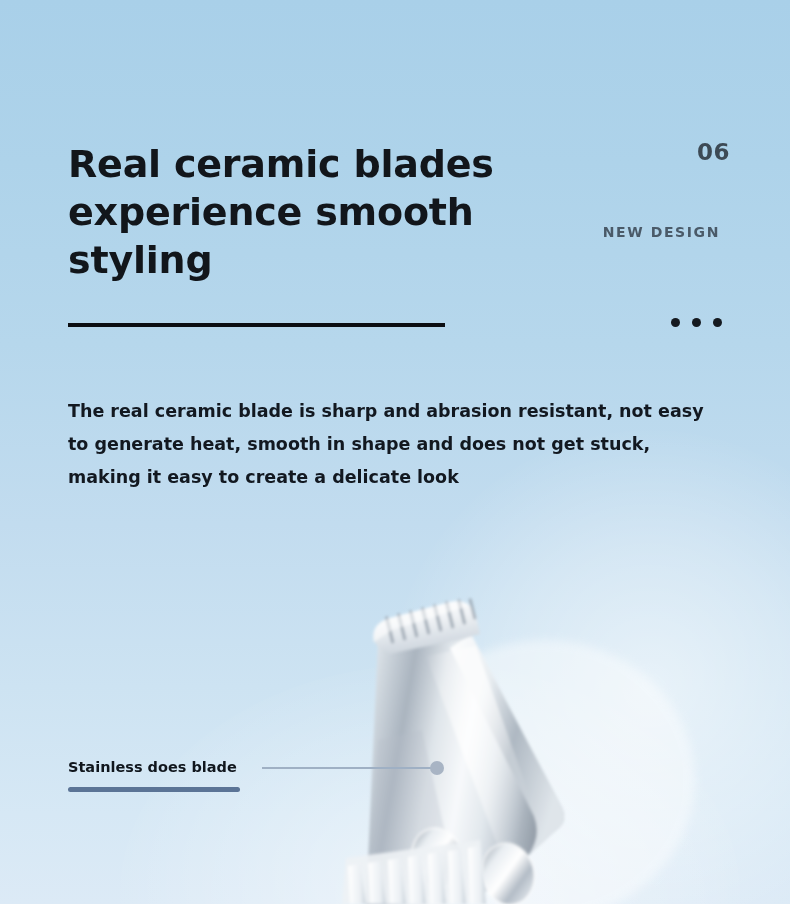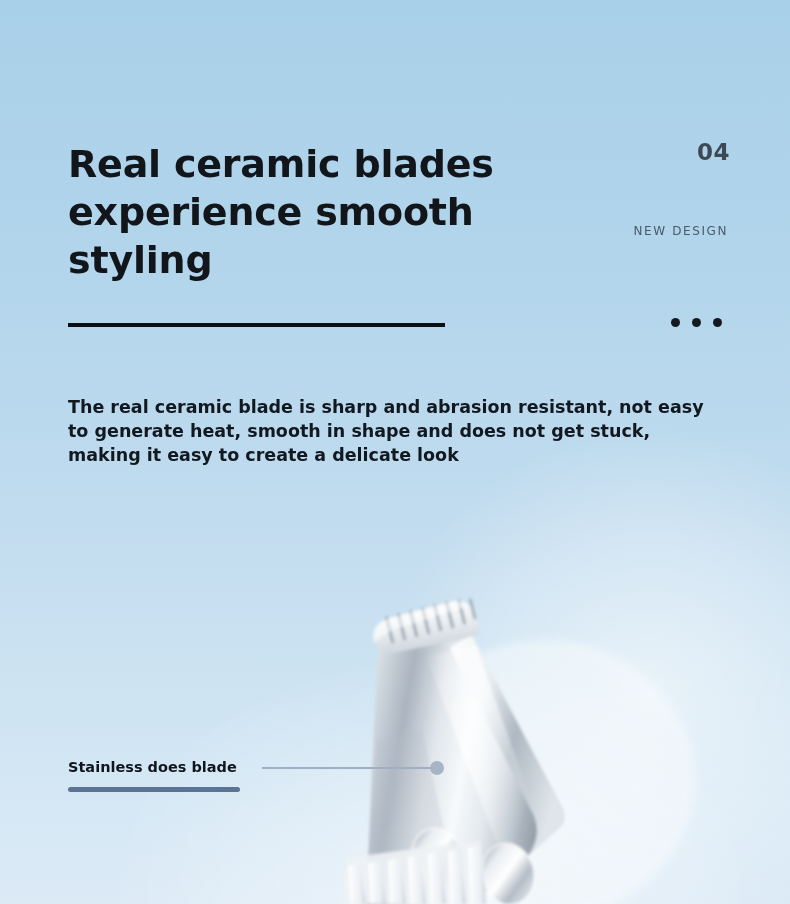--- a/index.html
+++ b/index.html
@@ -77,24 +77,24 @@
     position: absolute;
     right: 60px;
     top: 139px;
     font-size: 23px;
     font-weight: 600;
     color: #3d4a55;
     letter-spacing: 0.5px;
   }
   .kicker {
     position: absolute;
-    right: 62px;
+    right: 70px;
     top: 224px;
-    font-size: 12px;
-    font-weight: 400;
+    font-size: 14px;
+    font-weight: 700;
     color: #4a5a68;
     letter-spacing: 1.6px;
   }
   .dots {
     position: absolute;
     right: 68px;
     top: 318px;
     display: flex;
     gap: 12px;
     align-items: center;
@@ -107,21 +107,21 @@
     background: #151a20;
   }
 
   
   .body-copy {
     position: absolute;
     left: 68px;
     top: 395px;
     width: 660px;
     font-size: 17.5px;
-    line-height: 24px;
+    line-height: 33px;
     font-weight: 700;
     color: #121820;
   }
 
   
   .product {
     position: absolute;
     left: 330px;
     top: 590px;
     width: 460px;
@@ -171,21 +171,21 @@
 <body>
 
 <div id="page">
 
   <div class="glow-right"></div>
   <div class="glow-bottom"></div>
 
   <div class="headline">Real ceramic blades experience smooth styling</div>
   <div class="rule"></div>
 
-  <div class="step-number">04</div>
+  <div class="step-number">06</div>
   <div class="kicker">NEW DESIGN</div>
   <div class="dots">
     <span></span>
     <span></span>
     <span></span>
   </div>
 
   <div class="body-copy">The real ceramic blade is sharp and abrasion resistant, not easy to generate heat, smooth in shape and does not get stuck, making it easy to create a delicate look</div>
 
   <div class="product">

